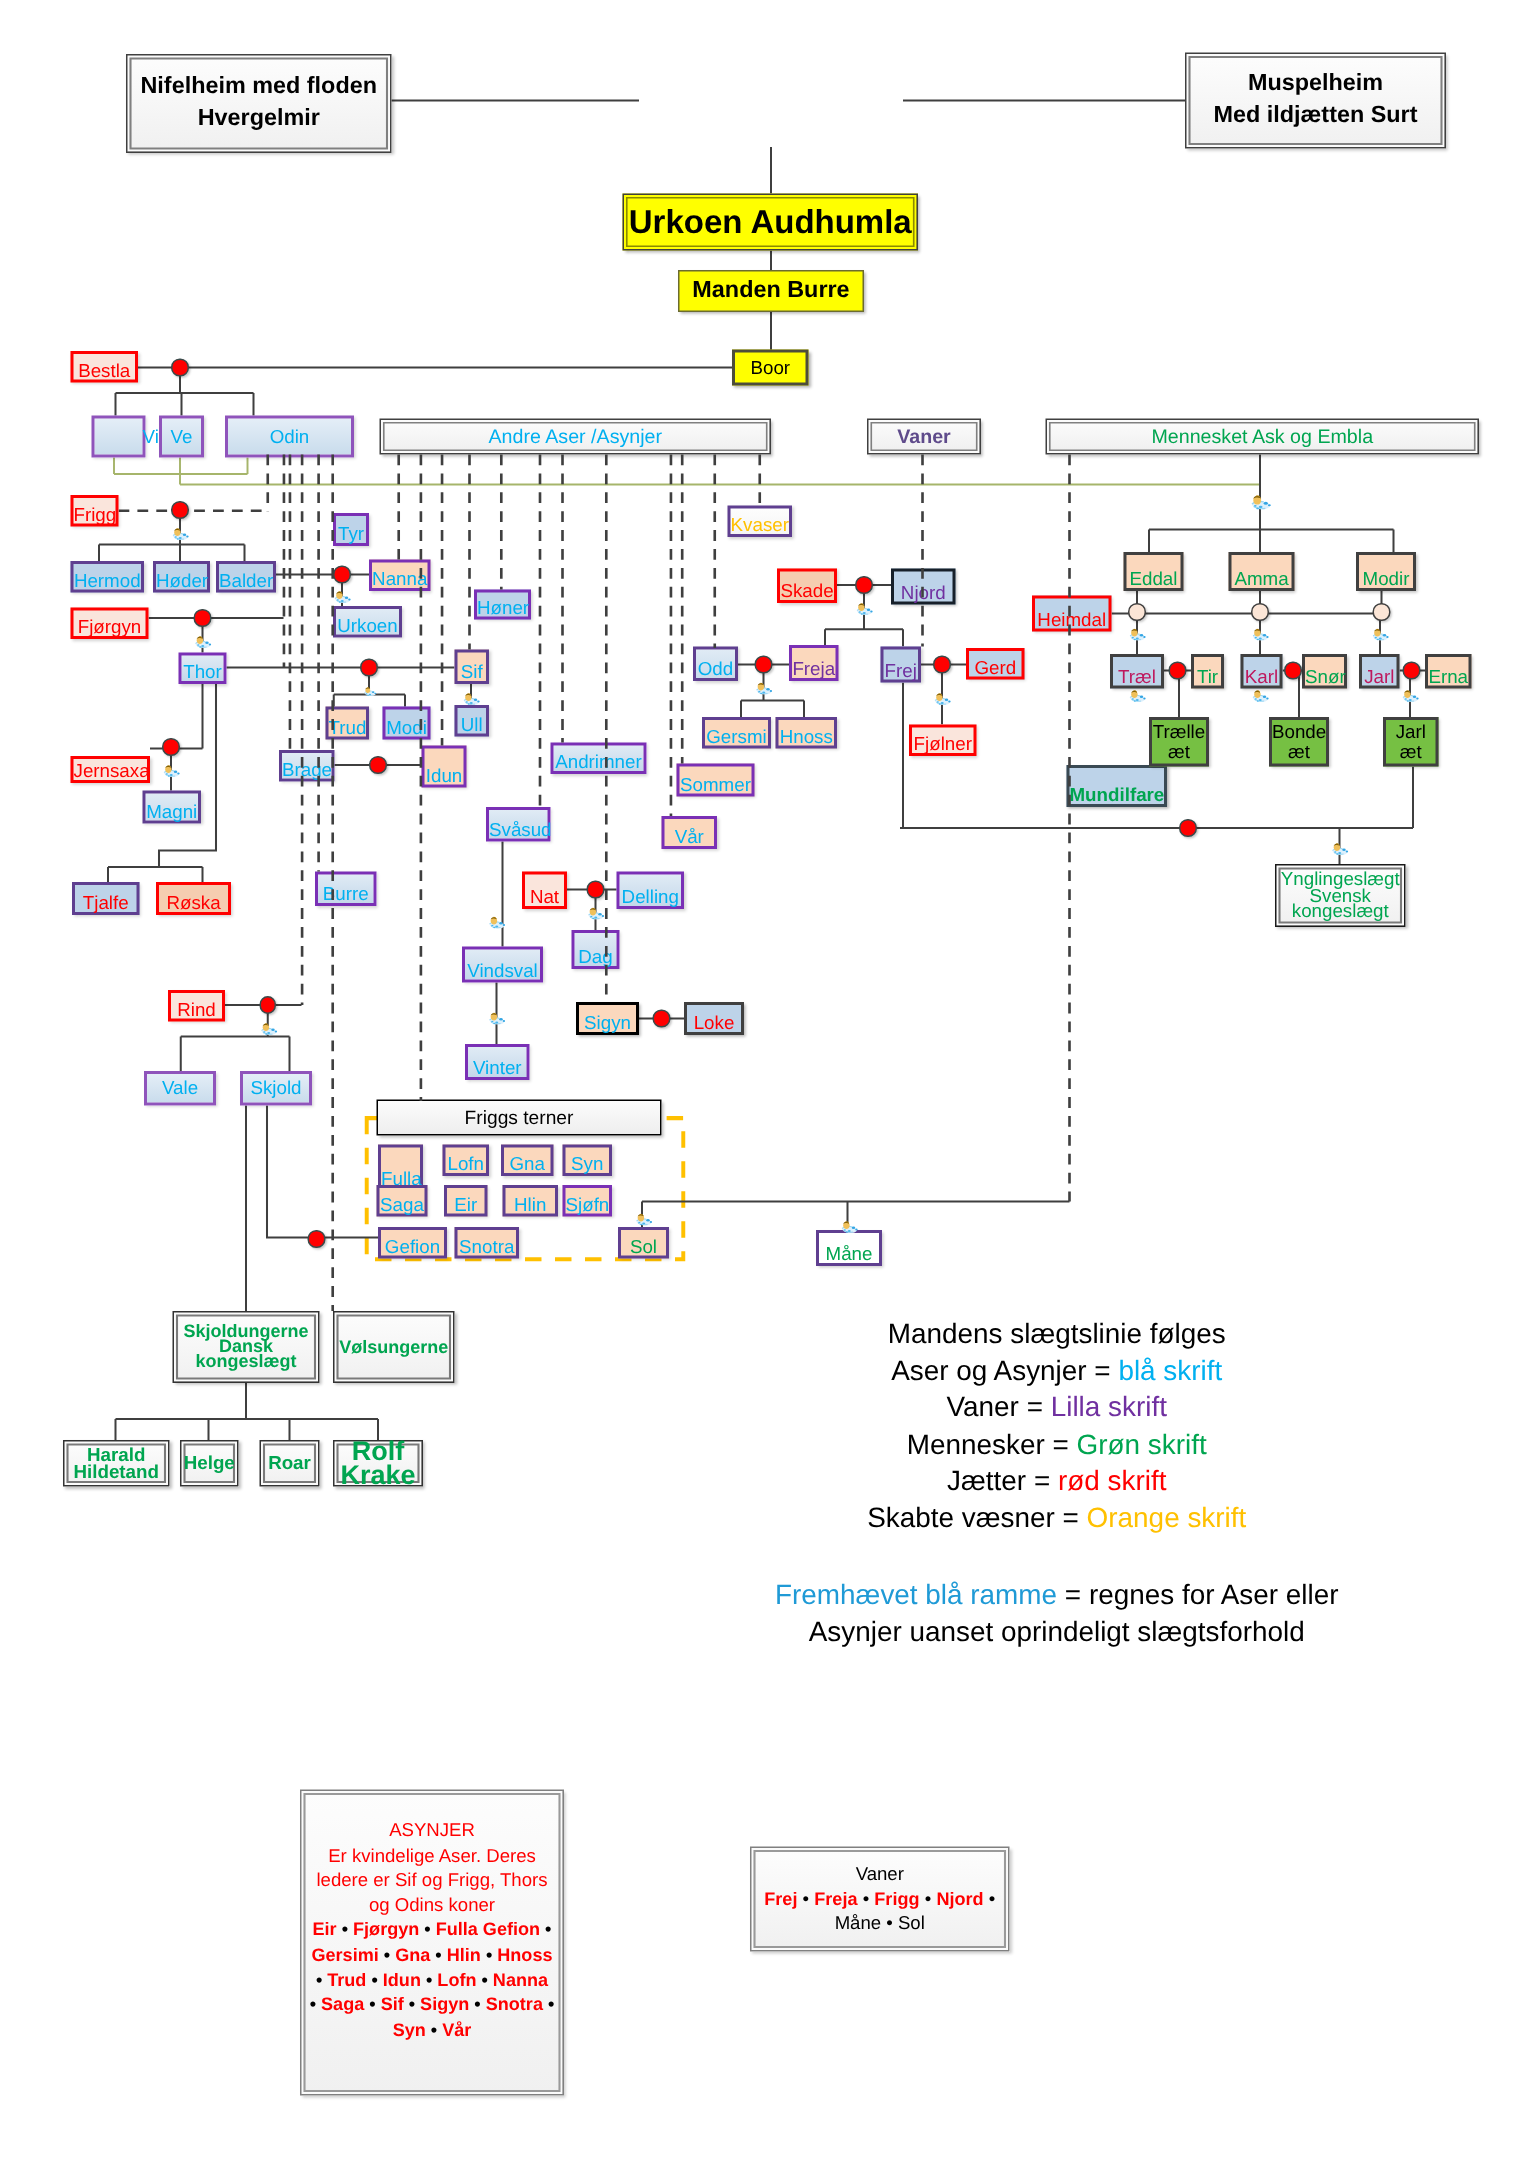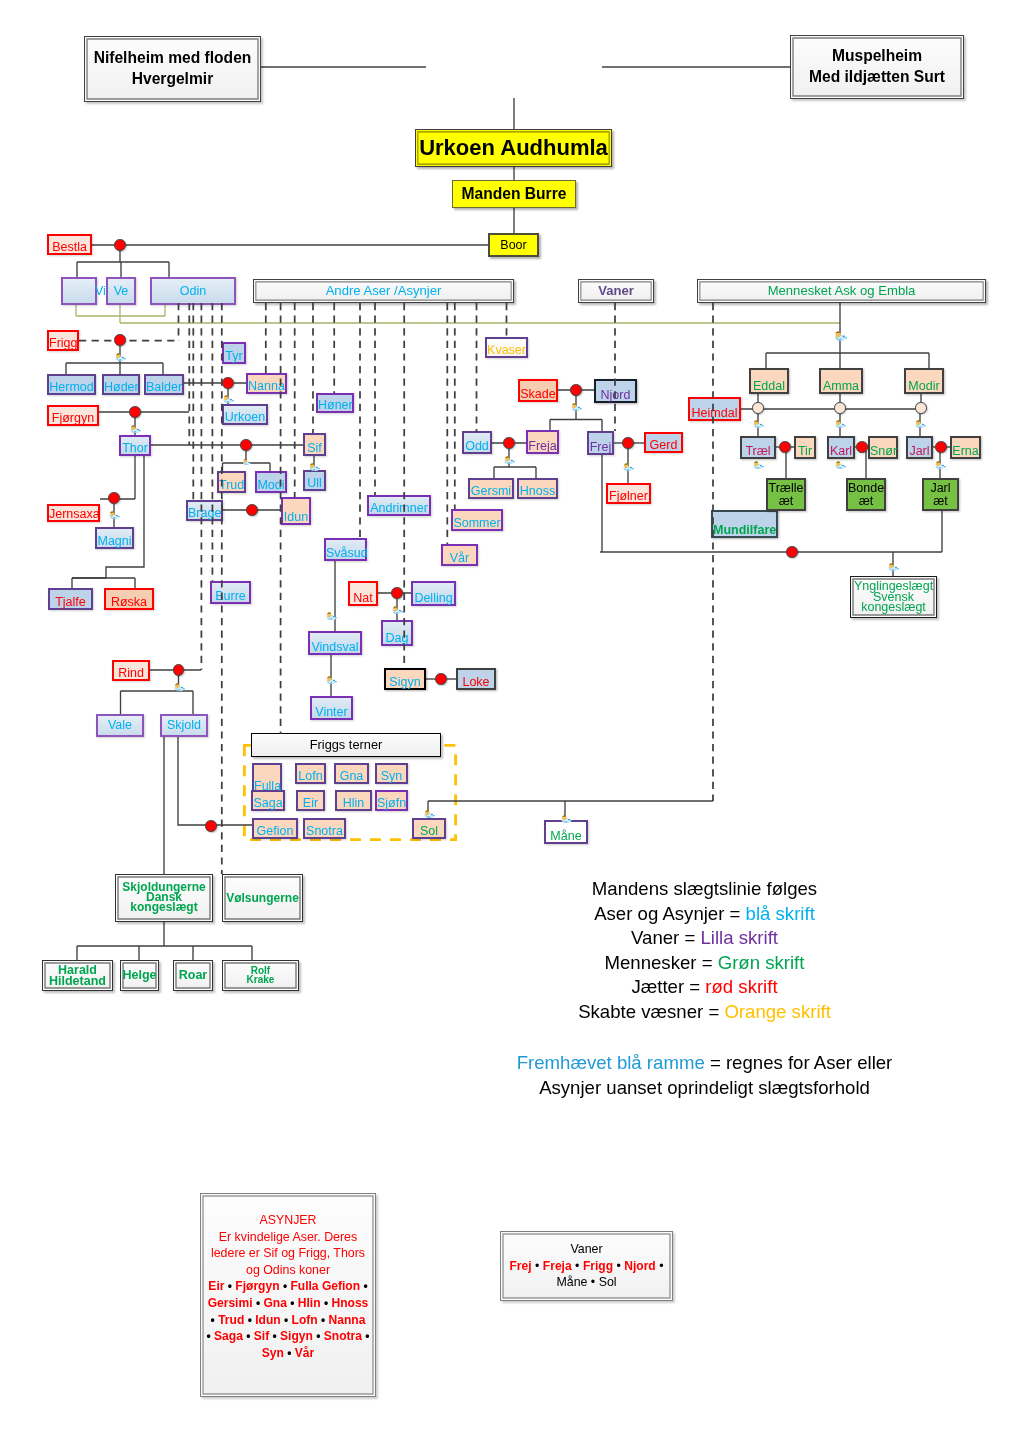--- a/index.html
+++ b/index.html
@@ -294,21 +294,21 @@
 Svensk
 kongeslægt</span></div>
     <div class="node plaingreen" style="left: 115px; top: 874px; width: 98px; height: 48px; font-size: 12px; align-items: center; line-height: 0.82;"><span>Skjoldungerne
 Dansk
 kongeslægt</span></div>
     <div class="node plaingreen" style="left: 222px; top: 874px; width: 81px; height: 48px; font-size: 12px; align-items: center;"><span>Vølsungerne</span></div>
     <div class="node plaingreen" style="left: 42px; top: 960px; width: 71px; height: 31px; font-size: 12.5px; align-items: center; line-height: 0.88;"><span>Harald
 Hildetand</span></div>
     <div class="node plaingreen" style="left: 120px; top: 960px; width: 39px; height: 31px; font-size: 12.5px; align-items: center;"><span>Helge</span></div>
     <div class="node plaingreen" style="left: 173px; top: 960px; width: 40px; height: 31px; font-size: 12.5px; align-items: center;"><span>Roar</span></div>
-    <div class="node plaingreen" style="left: 222px; top: 960px; width: 77px; height: 31px; font-size: 10px; align-items: center; line-height: 0.88;"><span>Rolf
+    <div class="node plaingreen" style="left: 222px; top: 960px; width: 60px; height: 31px; font-size: 18px; align-items: center; line-height: 0.88;"><span>Rolf
 Krake</span></div>
     <div class="dot" style="left: 114.25px; top: 239.25px;"></div>
     <div class="dot" style="left: 114.25px; top: 334.25px;"></div>
     <div class="dot" style="left: 222.25px; top: 377.25px;"></div>
     <div class="dot" style="left: 129.25px; top: 406.25px;"></div>
     <div class="dot" style="left: 240.25px; top: 439.25px;"></div>
     <div class="dot" style="left: 108.25px; top: 492.25px;"></div>
     <div class="dot" style="left: 246.25px; top: 504.25px;"></div>
     <div class="dot" style="left: 172.75px; top: 664.25px;"></div>
     <div class="dot" style="left: 391.25px; top: 587.25px;"></div>

